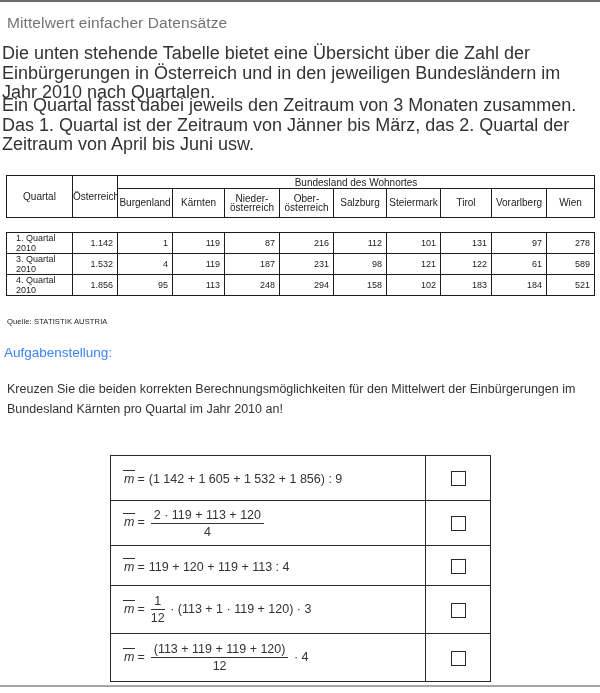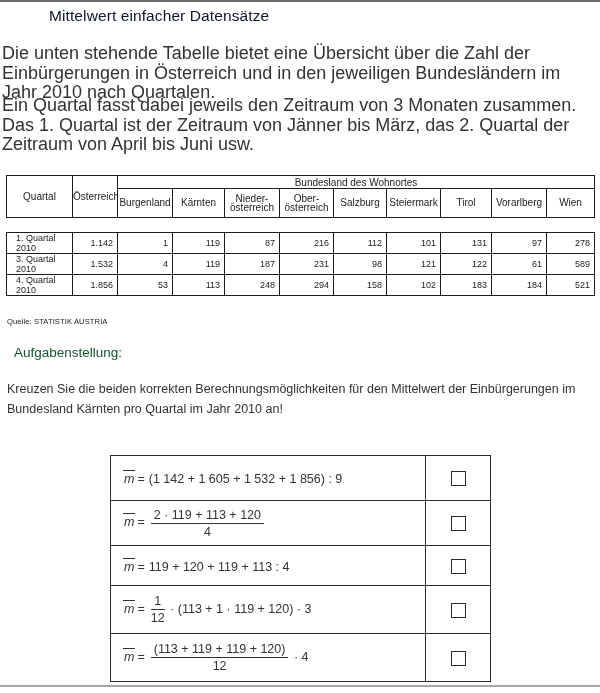--- a/index.html
+++ b/index.html
@@ -13,22 +13,22 @@
     width: 600px;
     height: 693px;
     background: #ffffff;
     overflow: hidden;
   }
   .rule { position: absolute; left: 0; width: 600px; height: 2px; }
   .rule-top { top: 0; background: #6d6d6d; }
   .rule-bottom { top: 685px; background: #a6a6a6; }
 
   .title {
-    position: absolute; left: 7px; top: 7px;
-    font-size: 15.5px; color: #0f172a; letter-spacing: 0.1px; margin-left: 42px;
+    position: absolute; left: 7px; top: 14px;
+    font-size: 15.5px; color: #737373; letter-spacing: 0.1px;
   }
   .para {
     position: absolute; left: 2px; width: 586px;
     font-size: 18px; line-height: 19.5px; color: #333333;
   }
   .para-1 { top: 44px; }
   .para-2 { top: 96px; }
 
   
   table { border-collapse: collapse; table-layout: fixed; }
@@ -48,22 +48,22 @@
   .dt-body { top: 232px; border: 1.5px solid #1c1c1c; }
   .dt-body td { height: 18px; vertical-align: middle; }
   .dt-body td.lbl { text-align: left; padding-left: 9px; font-size: 9px; }
   .dt-body td.num { text-align: right; padding-right: 4px; font-size: 9px; }
 
   .source {
     position: absolute; left: 7px; top: 317px;
     font-size: 7.6px; color: #222222; letter-spacing: 0.1px;
   }
   .task-heading {
-    position: absolute; left: 14px; top: 345px;
-    font-size: 13.5px; color: #14532d;
+    position: absolute; left: 4px; top: 345px;
+    font-size: 13.5px; color: #3b82f6;
   }
   .task-text {
     position: absolute; left: 7px; top: 380px; width: 586px;
     font-size: 12.5px; line-height: 19.5px; color: #333333;
   }
 
   
   .opt {
     position: absolute; left: 110px; top: 455px; width: 380px;
     border: 1.5px solid #2a2a2a;
@@ -189,21 +189,21 @@
       <td class="num">231</td>
       <td class="num">98</td>
       <td class="num">121</td>
       <td class="num">122</td>
       <td class="num">61</td>
       <td class="num">589</td>
     </tr>
     <tr>
       <td class="lbl">4. Quartal 2010</td>
       <td class="num">1.856</td>
-      <td class="num">53</td>
+      <td class="num">95</td>
       <td class="num">113</td>
       <td class="num">248</td>
       <td class="num">294</td>
       <td class="num">158</td>
       <td class="num">102</td>
       <td class="num">183</td>
       <td class="num">184</td>
       <td class="num">521</td>
     </tr>
   </tbody>

